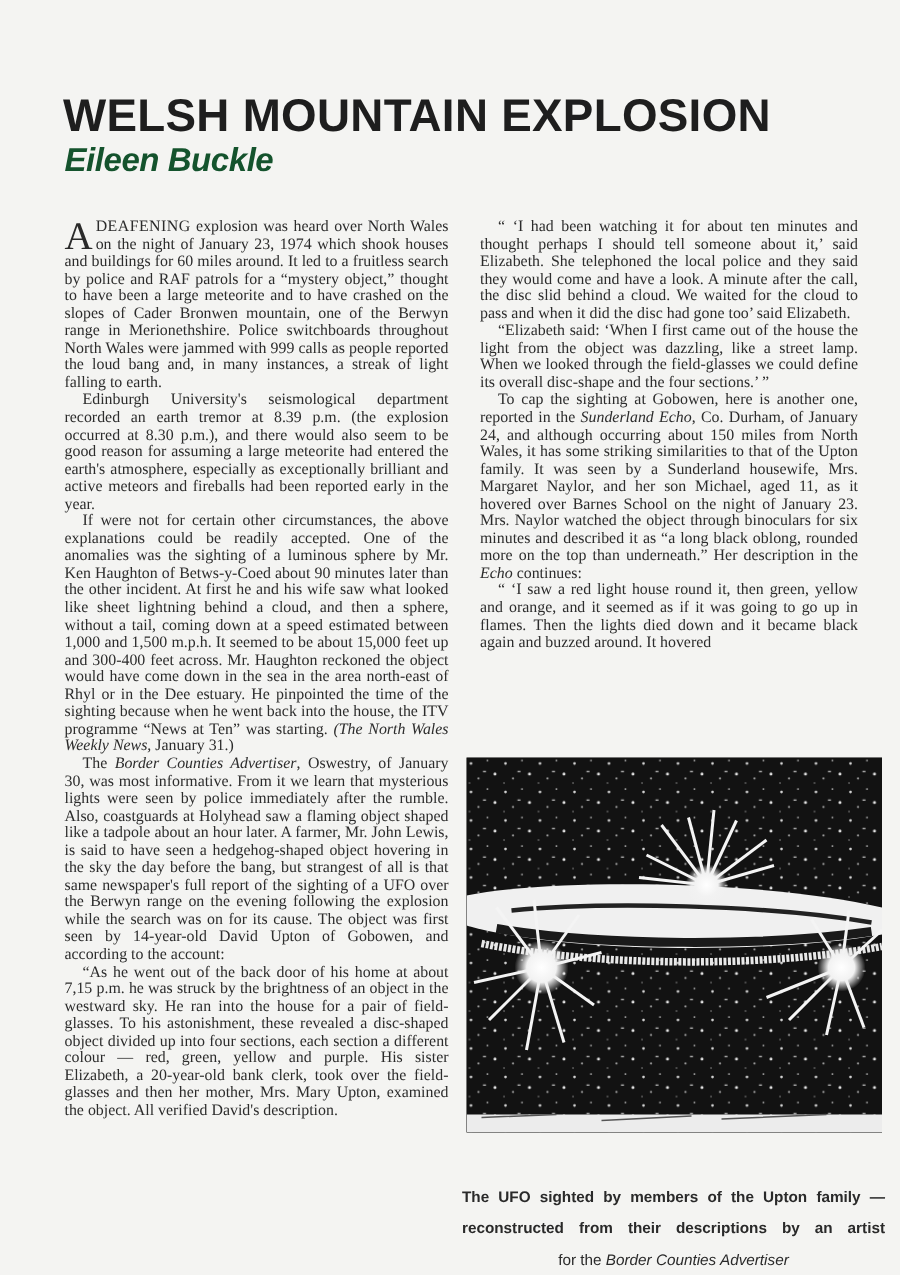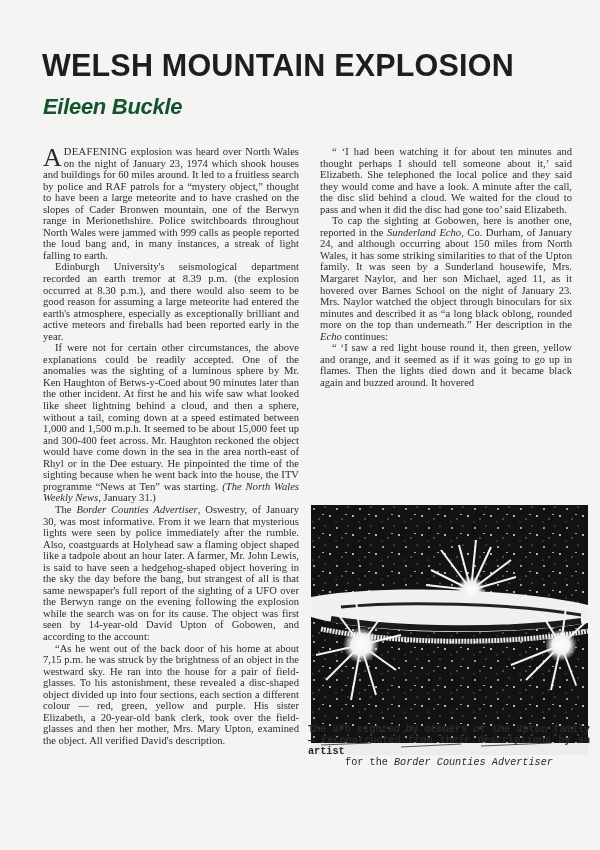--- a/index.html
+++ b/index.html
@@ -4,21 +4,21 @@
   <style>
     html, body { margin: 0; padding: 0; }
     body {
       width: 600px; height: 850px; overflow: hidden;
       background: #f4f4f2;
       font-family: "Liberation Serif", "DejaVu Serif", serif;
       color: #2a2a2a;
       position: relative;
     }
     .title {
-      position: absolute; left: 42px; top: 48px;
+      position: absolute; left: 42px; top: 60px;
       font-family: "Liberation Sans", "DejaVu Sans", sans-serif;
       font-weight: bold; font-size: 30.5px; letter-spacing: 0.2px;
       color: #1e1e1e; margin: 0; white-space: nowrap;
     }
     .byline {
       position: absolute; left: 43px; top: 94px;
       font-family: "Liberation Sans", "DejaVu Sans", sans-serif;
       font-style: italic; font-size: 22px; color: #14532d;
       letter-spacing: -0.3px; margin: 0;
     }
@@ -38,23 +38,23 @@
     .caps { font-weight: normal; letter-spacing: 0.3px; }
     em { font-style: italic; }
     .figure {
       position: absolute; left: 311px; top: 505px;
       width: 277px; height: 250px;
       background: #111;
       overflow: hidden;
     }
     .figure svg { display: block; }
     .caption {
-      position: absolute; left: 308px; top: 724px; width: 282px;
-      font-family: Liberation Mono, monospace;
-      font-size: 10.2px; line-height: 11px; color: #2a2a2a;
+      position: absolute; left: 308px; top: 788px; width: 282px;
+      font-family: Liberation Sans, sans-serif;
+      font-size: 10.2px; line-height: 21px; color: #2a2a2a;
       text-align: center;
     }
     .caption .bold { font-weight: bold; display: block; text-align: justify; text-align-last: justify; }
     .caption .credit { display: block; }
   </style>
 </head>
 <body>
 
 <h1 class="title">WELSH MOUNTAIN EXPLOSION</h1>
 <h2 class="byline">Eileen Buckle</h2>
@@ -68,20 +68,21 @@
     <span>If were not for certain other circumstances, the above explanations could be readily accepted. One of the anomalies was the sighting of a luminous sphere by Mr. Ken Haughton of Betws-y-Coed about 90 minutes later than the other incident. At first he and his wife saw what looked like sheet lightning behind a cloud, and then a sphere, without a tail, coming down at a speed estimated between 1,000 and 1,500 m.p.h. It seemed to be about 15,000 feet up and 300-400 feet across. Mr. Haughton reckoned the object would have come down in the sea in the area north-east of Rhyl or in the Dee estuary. He pinpointed the time of the sighting because when he went back into the house, the ITV programme “News at Ten” was starting. </span><em>(The North Wales Weekly News,</em><span> January 31.)</span>
   </p>
   <p>
     <span>The </span><em>Border Counties Advertiser</em><span>, Oswestry, of January 30, was most informative. From it we learn that mysterious lights were seen by police immediately after the rumble. Also, coastguards at Holyhead saw a flaming object shaped like a tadpole about an hour later. A farmer, Mr. John Lewis, is said to have seen a hedgehog-shaped object hovering in the sky the day before the bang, but strangest of all is that same newspaper's full report of the sighting of a UFO over the Berwyn range on the evening following the explosion while the search was on for its cause. The object was first seen by 14-year-old David Upton of Gobowen, and according to the account:</span>
   </p>
   <p>“As he went out of the back door of his home at about 7,15 p.m. he was struck by the brightness of an object in the westward sky. He ran into the house for a pair of field-glasses. To his astonishment, these revealed a disc-shaped object divided up into four sections, each section a different colour — red, green, yellow and purple. His sister Elizabeth, a 20-year-old bank clerk, took over the field-glasses and then her mother, Mrs. Mary Upton, examined the object. All verified David's description.</p>
 </div>
 
 <div class="col col-right">
   <p>“ ‘I had been watching it for about ten minutes and thought perhaps I should tell someone about it,’ said Elizabeth. She telephoned the local police and they said they would come and have a look. A minute after the call, the disc slid behind a cloud. We waited for the cloud to pass and when it did the disc had gone too’ said Elizabeth.</p>
+  <p>“Elizabeth said: ‘When I first came out of the house the light from the object was dazzling, like a street lamp. When we looked through the field-glasses we could define its overall disc-shape and the four sections.’ ”</p>
   <p>
     <span>To cap the sighting at Gobowen, here is another one, reported in the </span><em>Sunderland Echo</em><span>, Co. Durham, of January 24, and although occurring about 150 miles from North Wales, it has some striking similarities to that of the Upton family. It was seen by a Sunderland housewife, Mrs. Margaret Naylor, and her son Michael, aged 11, as it hovered over Barnes School on the night of January 23. Mrs. Naylor watched the object through binoculars for six minutes and described it as “a long black oblong, rounded more on the top than underneath.” Her description in the </span><em>Echo</em><span> continues:</span>
   </p>
   <p>“ ‘I saw a red light house round it, then green, yellow and orange, and it seemed as if it was going to go up in flames. Then the lights died down and it became black again and buzzed around. It hovered</p>
 </div>
 
 <div class="figure" title="Artist's illustration of a disc-shaped UFO with starburst lights against a dark starry sky">
   <svg width="277" height="250" viewBox="0 0 277 250">
     <defs>
       <radialGradient id="glow" cx="50%" cy="50%" r="50%">

